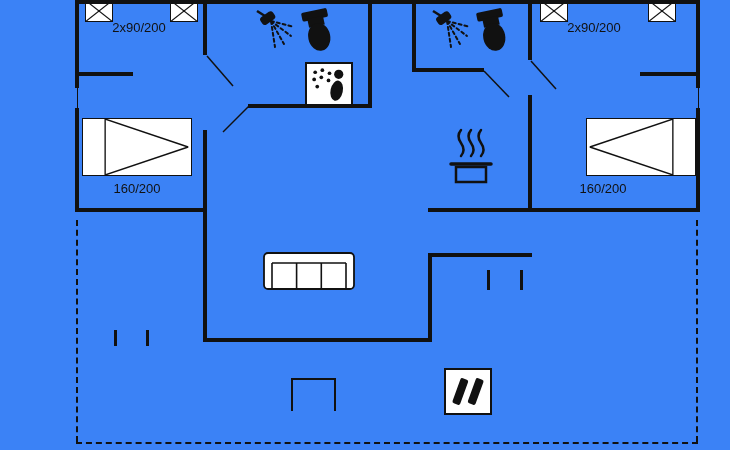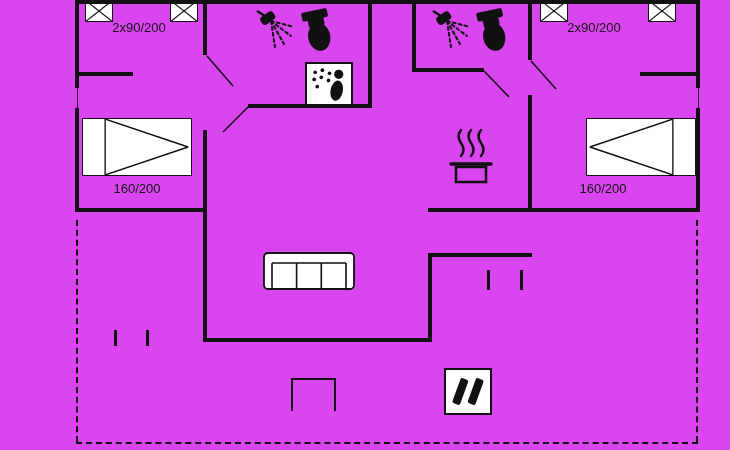--- a/index.html
+++ b/index.html
@@ -1,17 +1,17 @@
 <!DOCTYPE html>
 <html><head>
 <meta charset="utf-8">
 <style>
   * { margin:0; padding:0; box-sizing:border-box; }
   html,body { width:730px; height:450px; background:#fff; font-family:"Liberation Sans", sans-serif; }
-  .canvas { position:relative; width:730px; height:450px; background:#d946ef; overflow:hidden; }
+  .canvas { position:relative; width:730px; height:450px; background:#3b82f6; overflow:hidden; }
   .wall { position:absolute; background:#111; z-index:5; }
   .win  { position:absolute; background:#111; z-index:4; }
   .dashv { position:absolute; width:0; border-left:2px dashed #111; z-index:1; }
   .dashh { position:absolute; height:0; border-top:2px dashed #111; z-index:1; }
   .bed { position:absolute; border:1.5px solid #111; background:#fff; z-index:2; }
   .bed svg { display:block; width:100%; height:100%; }
   .lbl { position:absolute; font-size:13px; color:#111; text-align:center; z-index:6; white-space:nowrap; }
   .icon { position:absolute; z-index:3; }
   .icon svg { display:block; width:100%; height:100%; }
   .box-icon { position:absolute; border:2.5px solid #111; background:#fff; z-index:3; }

